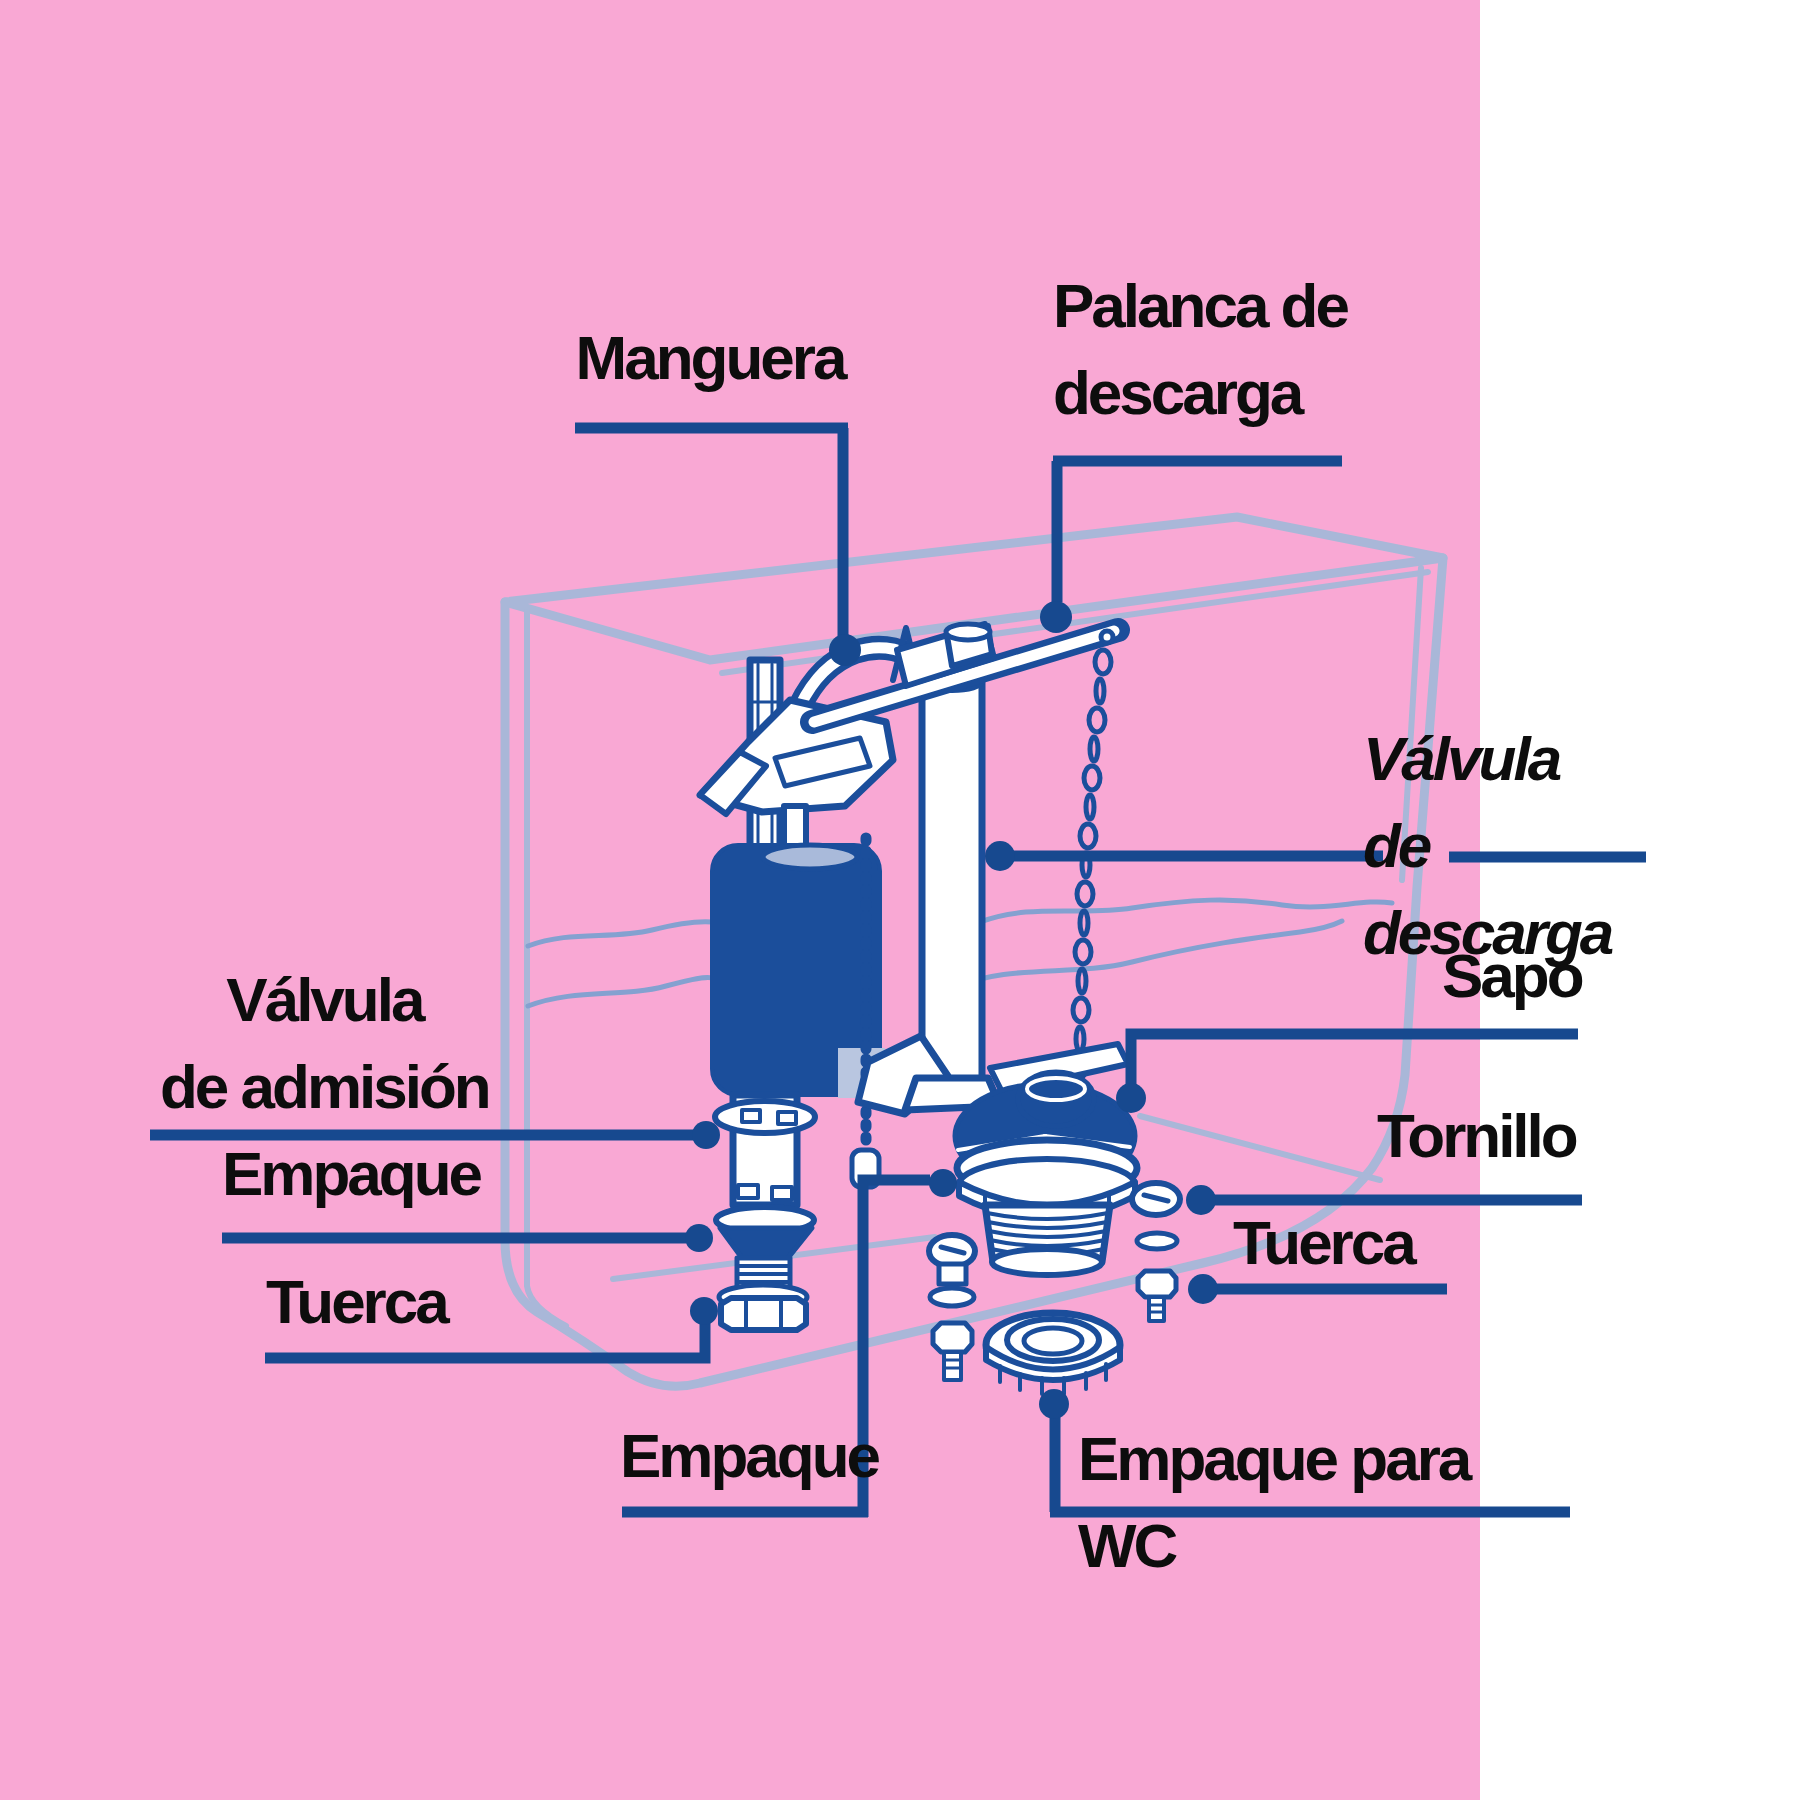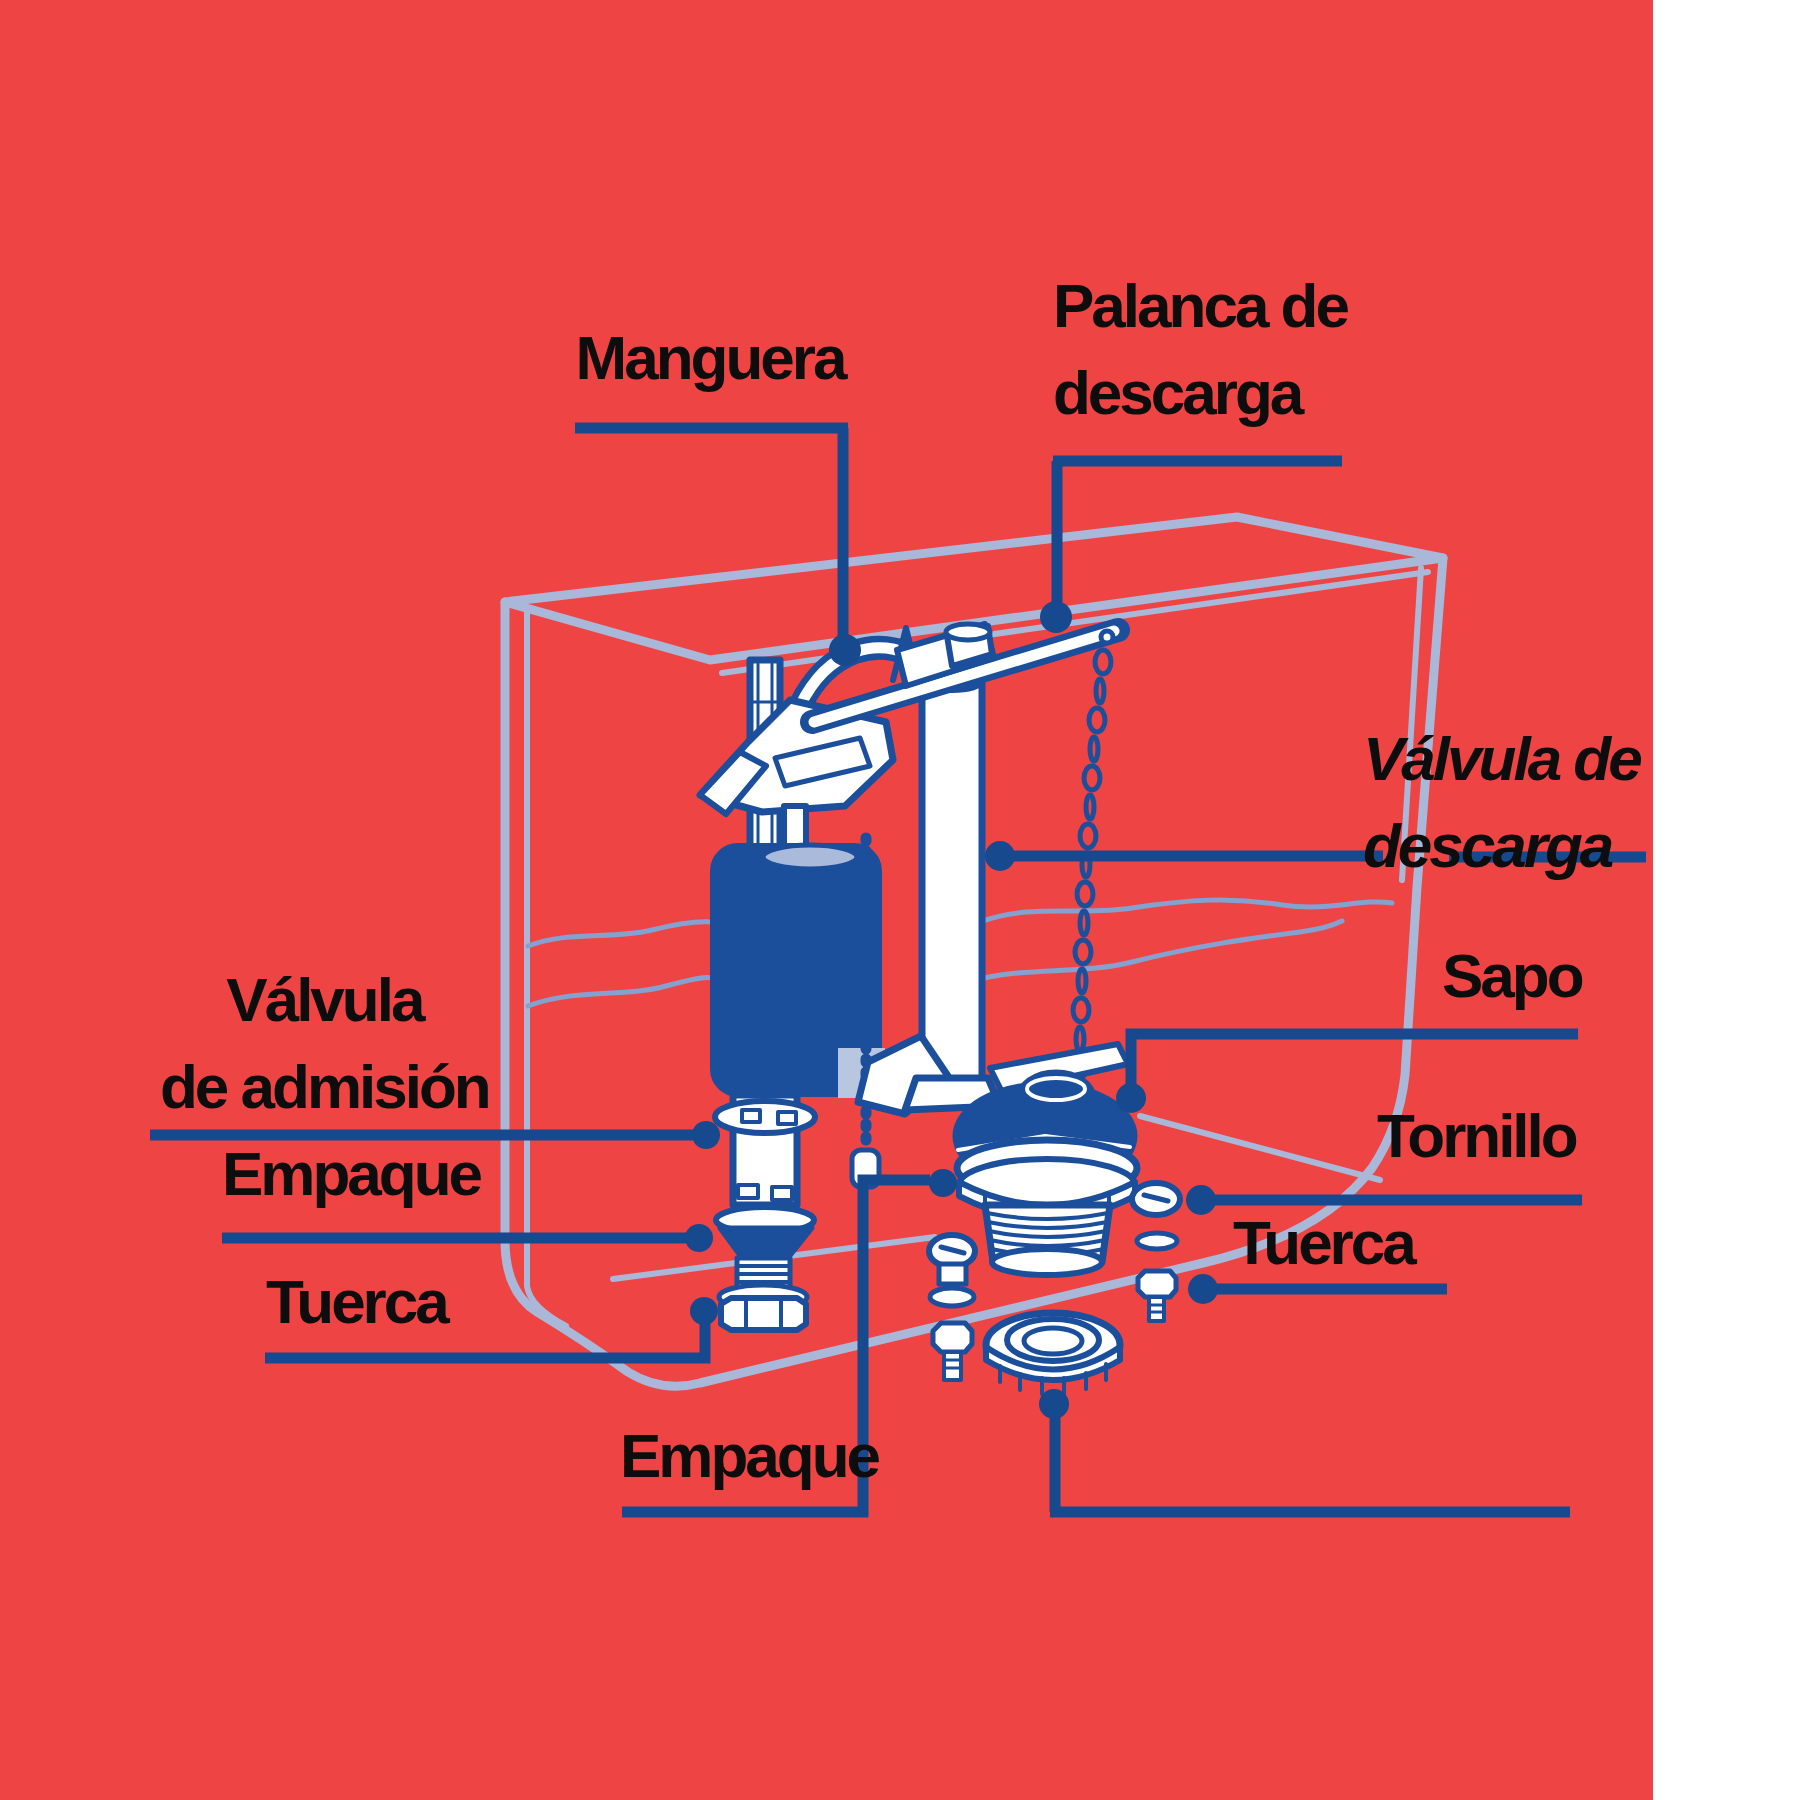--- a/index.html
+++ b/index.html
@@ -1,16 +1,16 @@
 <!DOCTYPE html>
 <html><head>
 <meta charset="utf-8">
 <style>
   html,body{margin:0;padding:0;background:#ffffff;width:1800px;height:1800px;overflow:hidden;}
-  .canvas{position:relative;width:1653px;height:1800px;background:#ef4444;}
+  .canvas{position:relative;width:1480px;height:1800px;background:#f9a8d4;}
   svg.art{position:absolute;left:0;top:0;width:1800px;height:1800px;}
   .label{
     position:absolute;
     font-family:"Liberation Sans", sans-serif;
     font-weight:700;
     font-size:62px;
     letter-spacing:-3px;
     line-height:87px;
     color:#0d0d0d;
     white-space:pre-line;
@@ -264,14 +264,15 @@
 
   <div class="label" style="left:160px;top:956px;text-align:center;">Válvula
 de admisión</div>
 
   <div class="label" style="left:222px;top:1130px;">Empaque</div>
 
   <div class="label" style="left:266px;top:1258px;">Tuerca</div>
 
   <div class="label center" style="left:620px;top:1412px;width:250px;">Empaque</div>
 
+  <div class="label" style="left:1078px;top:1415px;">Empaque para WC</div>
 
 </div>
 
 </body></html>

